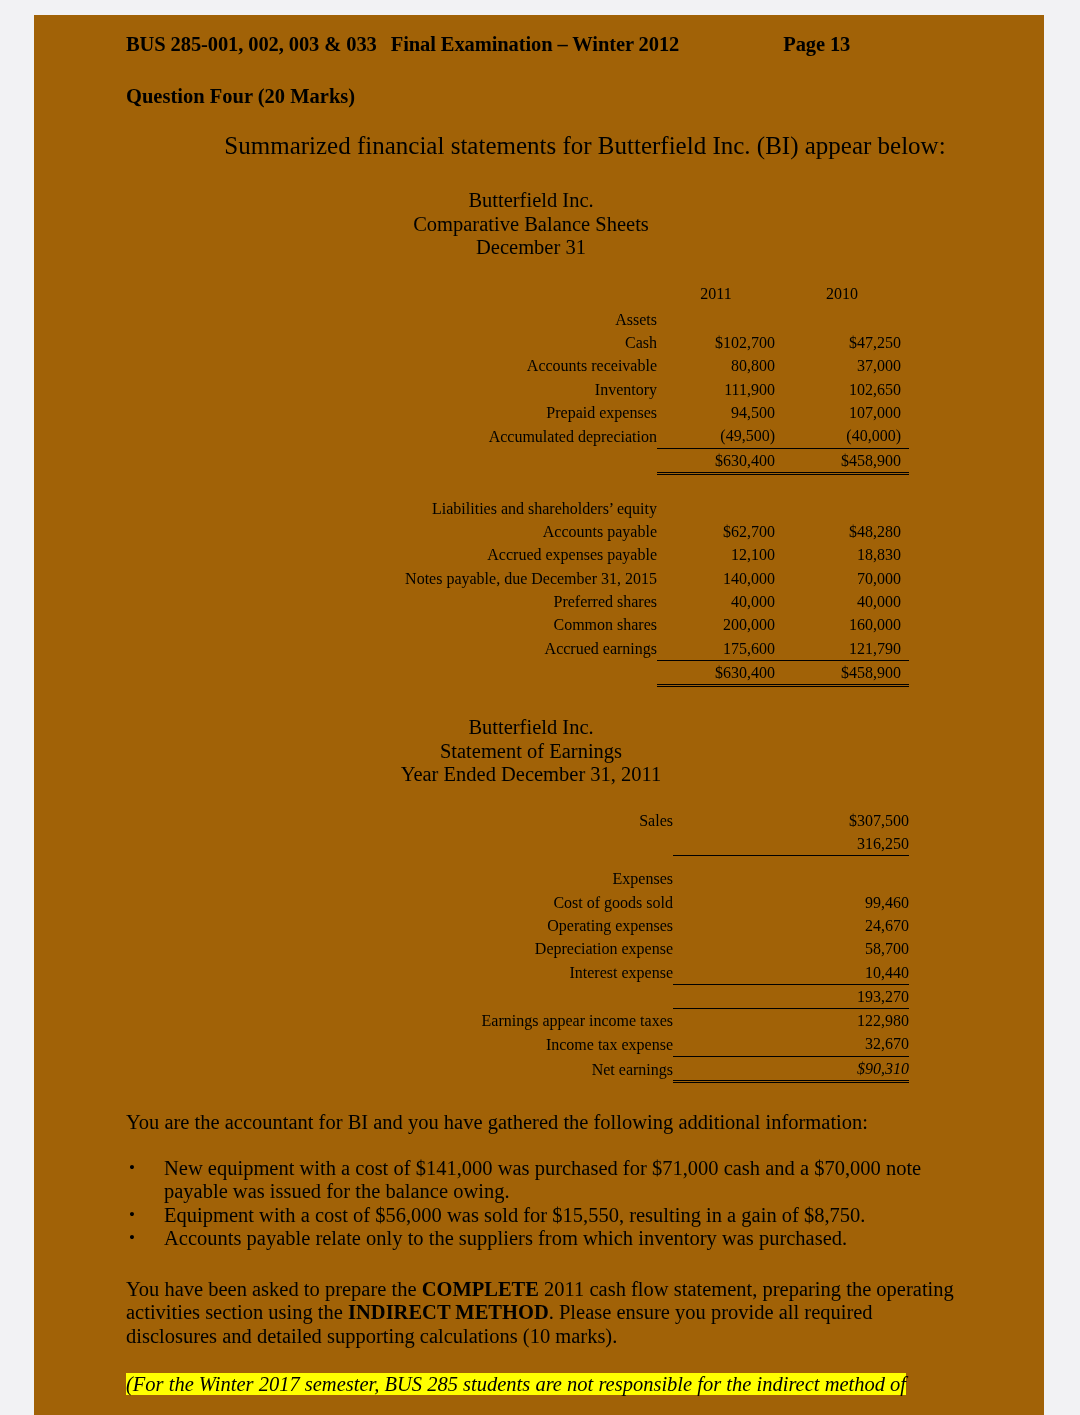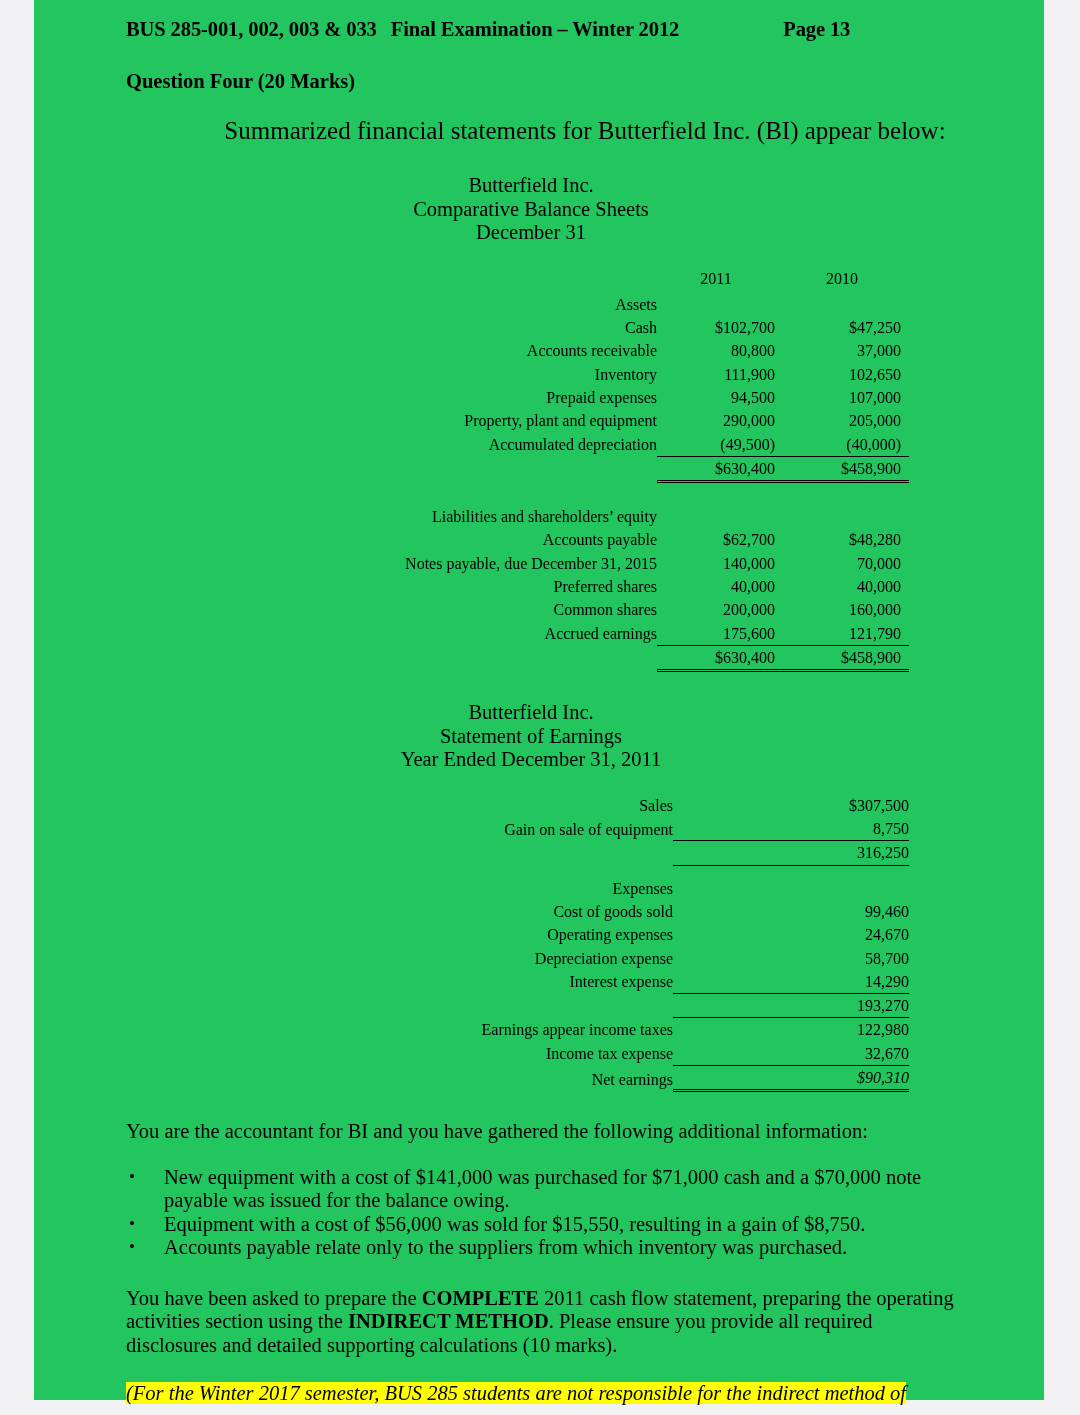--- a/index.html
+++ b/index.html
@@ -9,24 +9,24 @@
   body {
     width: 1080px;
     height: 1415px;
     background: #f2f2f4;
     font-family: "Liberation Serif", "DejaVu Serif", serif;
     overflow: hidden;
   }
   .page {
     position: absolute;
     left: 34px;
-    top: 0;
+    top: 15px;
     width: 1010px;
     height: 1400px;
-    background: #22c55e;
+    background: #a16207;
     box-sizing: border-box;
   }
   .inner {
     position: relative;
     padding: 0;
     color: #000;
   }
 
   
   .doc-header {
@@ -204,25 +204,20 @@
         <td class="lbl ind1">Inventory</td>
         <td class="num pad">111,900</td>
         <td class="num pad">102,650</td>
       </tr>
       <tr>
         <td class="lbl ind1">Prepaid expenses</td>
         <td class="num pad">94,500</td>
         <td class="num pad">107,000</td>
       </tr>
       <tr>
-        <td class="lbl ind1">Property, plant and equipment</td>
-        <td class="num pad">290,000</td>
-        <td class="num pad">205,000</td>
-      </tr>
-      <tr>
         <td class="lbl ind1">Accumulated depreciation</td>
         <td class="num pad u-single">(49,500)</td>
         <td class="num pad u-single">(40,000)</td>
       </tr>
       <tr>
         <td class="lbl"></td>
         <td class="num pad u-double">$630,400</td>
         <td class="num pad u-double">$458,900</td>
       </tr>
 
@@ -235,20 +230,25 @@
       <tr>
         <td class="lbl ind0">Liabilities and shareholders’ equity</td>
         <td class="num pad"></td>
             <td class="num pad"></td>
       </tr>
 
       <tr>
         <td class="lbl ind1">Accounts payable</td>
         <td class="num pad">$62,700</td>
         <td class="num pad">$48,280</td>
+      </tr>
+      <tr>
+        <td class="lbl ind1">Accrued expenses payable</td>
+        <td class="num pad">12,100</td>
+        <td class="num pad">18,830</td>
       </tr>
       <tr>
         <td class="lbl ind1">Notes payable, due December 31, 2015</td>
         <td class="num pad">140,000</td>
         <td class="num pad">70,000</td>
       </tr>
       <tr>
         <td class="lbl ind1">Preferred shares</td>
         <td class="num pad">40,000</td>
         <td class="num pad">40,000</td>
@@ -277,24 +277,20 @@
       <div>Year Ended December 31, 2011</div>
     </div>
 
     <table class="fin" style="margin-top:22px;">
       <tbody>
           <tr>
         <td class="lbl ind0">Sales</td>
         <td class="num" style="width:236px;">$307,500</td>
       </tr>
       <tr>
-        <td class="lbl ind0">Gain on sale of equipment</td>
-        <td class="num u-single" style="width:236px;">8,750</td>
-      </tr>
-      <tr>
         <td class="lbl"></td>
         <td class="num u-single" style="width:236px;">316,250</td>
       </tr>
 
       <tr class="spacer-sm">
             <td></td>
             <td></td>
           </tr>
 
       <tr>
@@ -308,21 +304,21 @@
       <tr>
         <td class="lbl ind1">Operating expenses</td>
         <td class="num" style="width:236px;">24,670</td>
       </tr>
       <tr>
         <td class="lbl ind1">Depreciation expense</td>
         <td class="num" style="width:236px;">58,700</td>
       </tr>
       <tr>
         <td class="lbl ind1">Interest expense</td>
-        <td class="num u-single" style="width:236px;">14,290</td>
+        <td class="num u-single" style="width:236px;">10,440</td>
       </tr>
       <tr>
         <td class="lbl"></td>
         <td class="num u-single" style="width:236px;">193,270</td>
       </tr>
 
       <tr>
         <td class="lbl ind0">Earnings appear income taxes</td>
         <td class="num" style="width:236px;">122,980</td>
       </tr>

